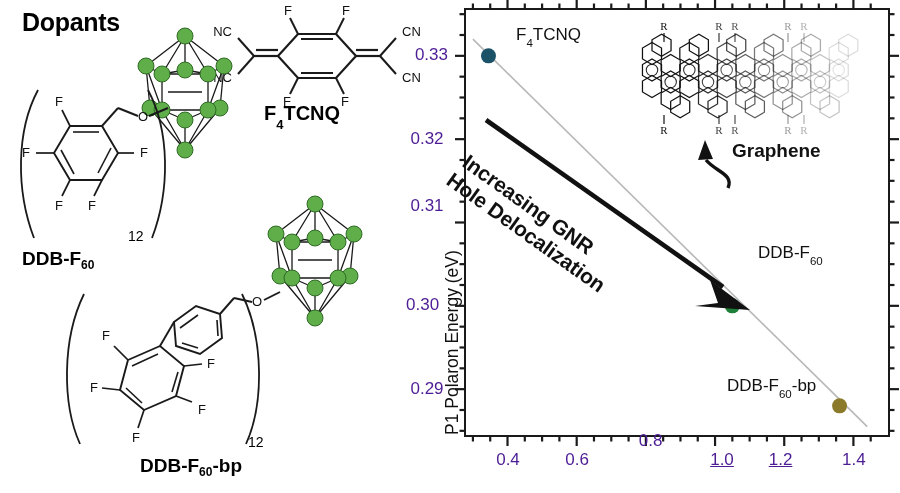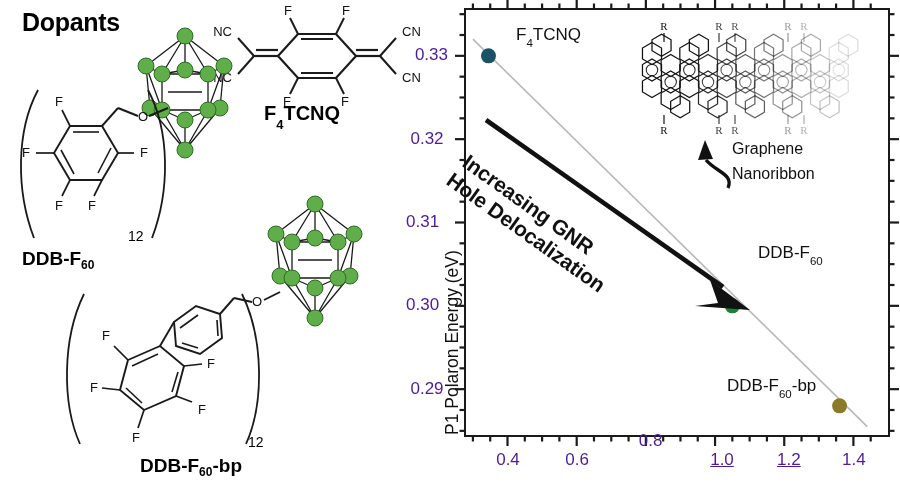--- a/index.html
+++ b/index.html
@@ -29,21 +29,21 @@
   
   .plot-panel{position:absolute;left:450px;top:0;width:450px;height:493px;}
   .frame{position:absolute;left:14px;top:8px;width:426px;height:429px;
          border:2.5px solid #1a1a1a;box-sizing:border-box;background:#fff;}
   .xtlabel,.ytlabel{position:absolute;font-size:17px;color:#4c1d95;white-space:nowrap;}
   .axis-title{position:absolute;font-size:17.5px;color:#111;white-space:nowrap;}
   .ylab-wrap{position:absolute;left:-6px;top:120px;width:220px;
              transform:rotate(-90deg);transform-origin:0 0;}
   .pt-label{position:absolute;font-size:17px;color:#111;white-space:nowrap;}
   .pt-label sub{font-size:11.5px;position:relative;top:3px;}
-  .gnr-caption{position:absolute;font-weight:normal;font-size:16px;line-height:1.12;
+  .gnr-caption{position:absolute;font-weight:bold;font-size:19px;line-height:1.12;
                color:#111;white-space:nowrap;}
   .arrow-text{position:absolute;font-weight:bold;font-size:21px;color:#111;
               letter-spacing:-0.2px;white-space:nowrap;}
 </style>
 </head>
 <body>
 
 <div class="root">
 
   <div class="left-panel">
@@ -383,21 +383,20 @@
         <text x="164" y="122" font-size="11" font-family="&quot;Liberation Serif&quot;, serif" fill="#111" opacity="0.34285714285714286" text-anchor="middle">R</text>
         <line x1="164" y1="112" x2="164" y2="103" stroke="#111" stroke-width="1.2" opacity="0.34285714285714286"></line>
       </svg>
 
     <svg style="position:absolute;left:222px;top:132px;" width="66" height="62" viewBox="0 0 66 62">
       <path d="M56,56 C62,42 44,40 34,28" stroke="#111" stroke-width="3.4" fill="none"></path>
       <polygon points="33,8 26,28 41,27" fill="#111"></polygon>
     </svg>
 
     <div class="gnr-caption" style="left:282px;top:140px;"><span>Graphene</span></div>
-    <div class="gnr-caption" style="left:282px;top:165px;"><span>Nanoribbon</span></div>
 
     <svg style="position:absolute;left:28px;top:112px;" width="290" height="220" viewBox="0 0 290 220">
       <line x1="8" y1="8" x2="245" y2="175" stroke="#111" stroke-width="4.6"></line>
       <polygon points="272,198 232,168 240,191 217,194" fill="#111"></polygon>
     </svg>
 
     <div class="arrow-text" style="left:22px;top:150px;transform:rotate(35.5deg);transform-origin:0 0;">
       <span>Increasing GNR</span>
     </div>
     <div class="arrow-text" style="left:6px;top:168px;transform:rotate(35.5deg);transform-origin:0 0;">
@@ -410,21 +409,21 @@
 
     <div class="pt-label" style="left:277px;top:376px;"><span>DDB-F</span><sub>60</sub><span>-bp</span></div>
 
     <div class="ylab-wrap">
       <div class="axis-title" style="left:-315px;top:-2px;">P1 Polaron Energy (eV)</div>
     </div>
   <div class="xtlabel" style="left: 42.0082px; top: 449.5px; width: 32px; text-align: center;">0.4</div>
       <div class="xtlabel" style="left: 111.189px; top: 449.5px; width: 32px; text-align: center;">0.6</div>
       <div class="xtlabel" style="left: 180.369px; top: 431px; width: 32px; text-align: right;">0.8</div>
       <div class="xtlabel" style="left: 256px; top: 449.5px; width: 32px; text-align: center; text-decoration: underline;">1.0</div>
-      <div class="xtlabel" style="left: 318.73px; top: 449.5px; width: 32px; text-align: right; text-decoration: underline;">1.2</div>
+      <div class="xtlabel" style="left: 318.73px; top: 449.5px; width: 32px; text-align: left; text-decoration: underline;">1.2</div>
       <div class="xtlabel" style="left: 387.91px; top: 449.5px; width: 32px; text-align: center;">1.4</div>
       <div class="ytlabel" style="left: -44px; top: 378.667px; width: 42px; text-align: center;">0.29</div>
       <div class="ytlabel" style="left: -44px; top: 295.333px; width: 42px; ">0.30</div>
-      <div class="ytlabel" style="left: -44px; top: 212px; width: 42px; text-align: left;">0.31</div>
+      <div class="ytlabel" style="left: -44px; top: 196px; width: 42px; text-align: center;">0.31</div>
       <div class="ytlabel" style="left: -44px; top: 128.667px; width: 42px; text-align: center;">0.32</div>
       <div class="ytlabel" style="left: -44px; top: 45.3333px; width: 42px; text-align: right;">0.33</div>
     </div>
 </div>
 
 </body></html>

